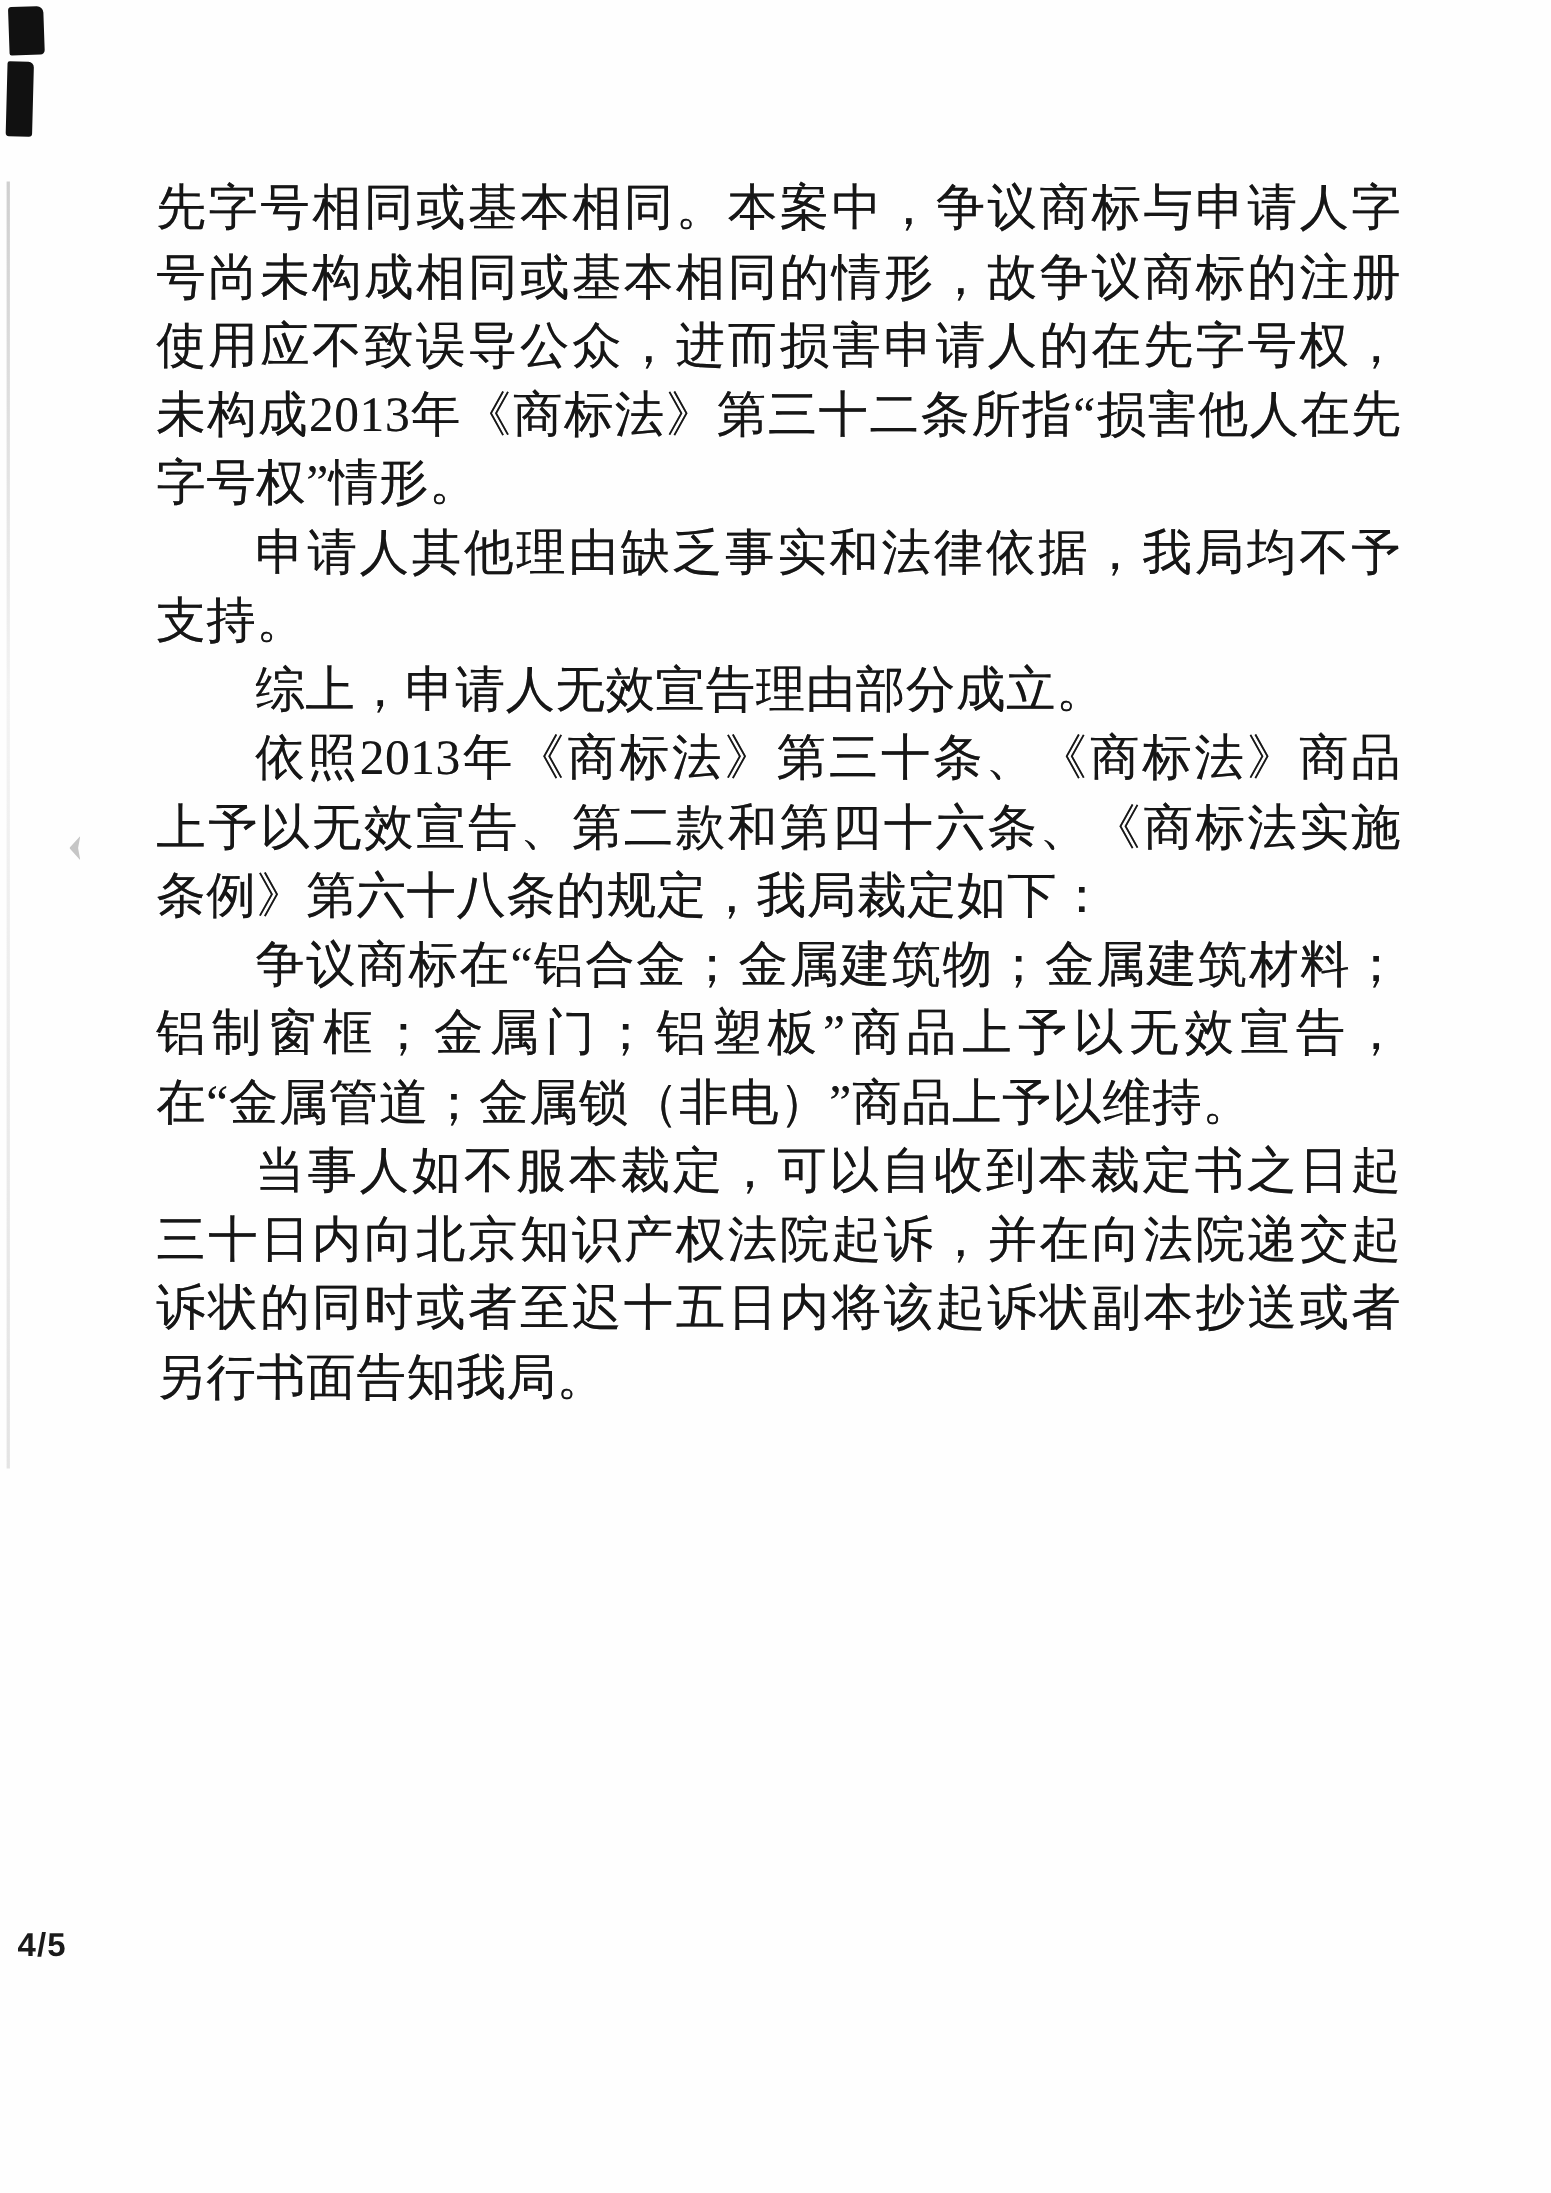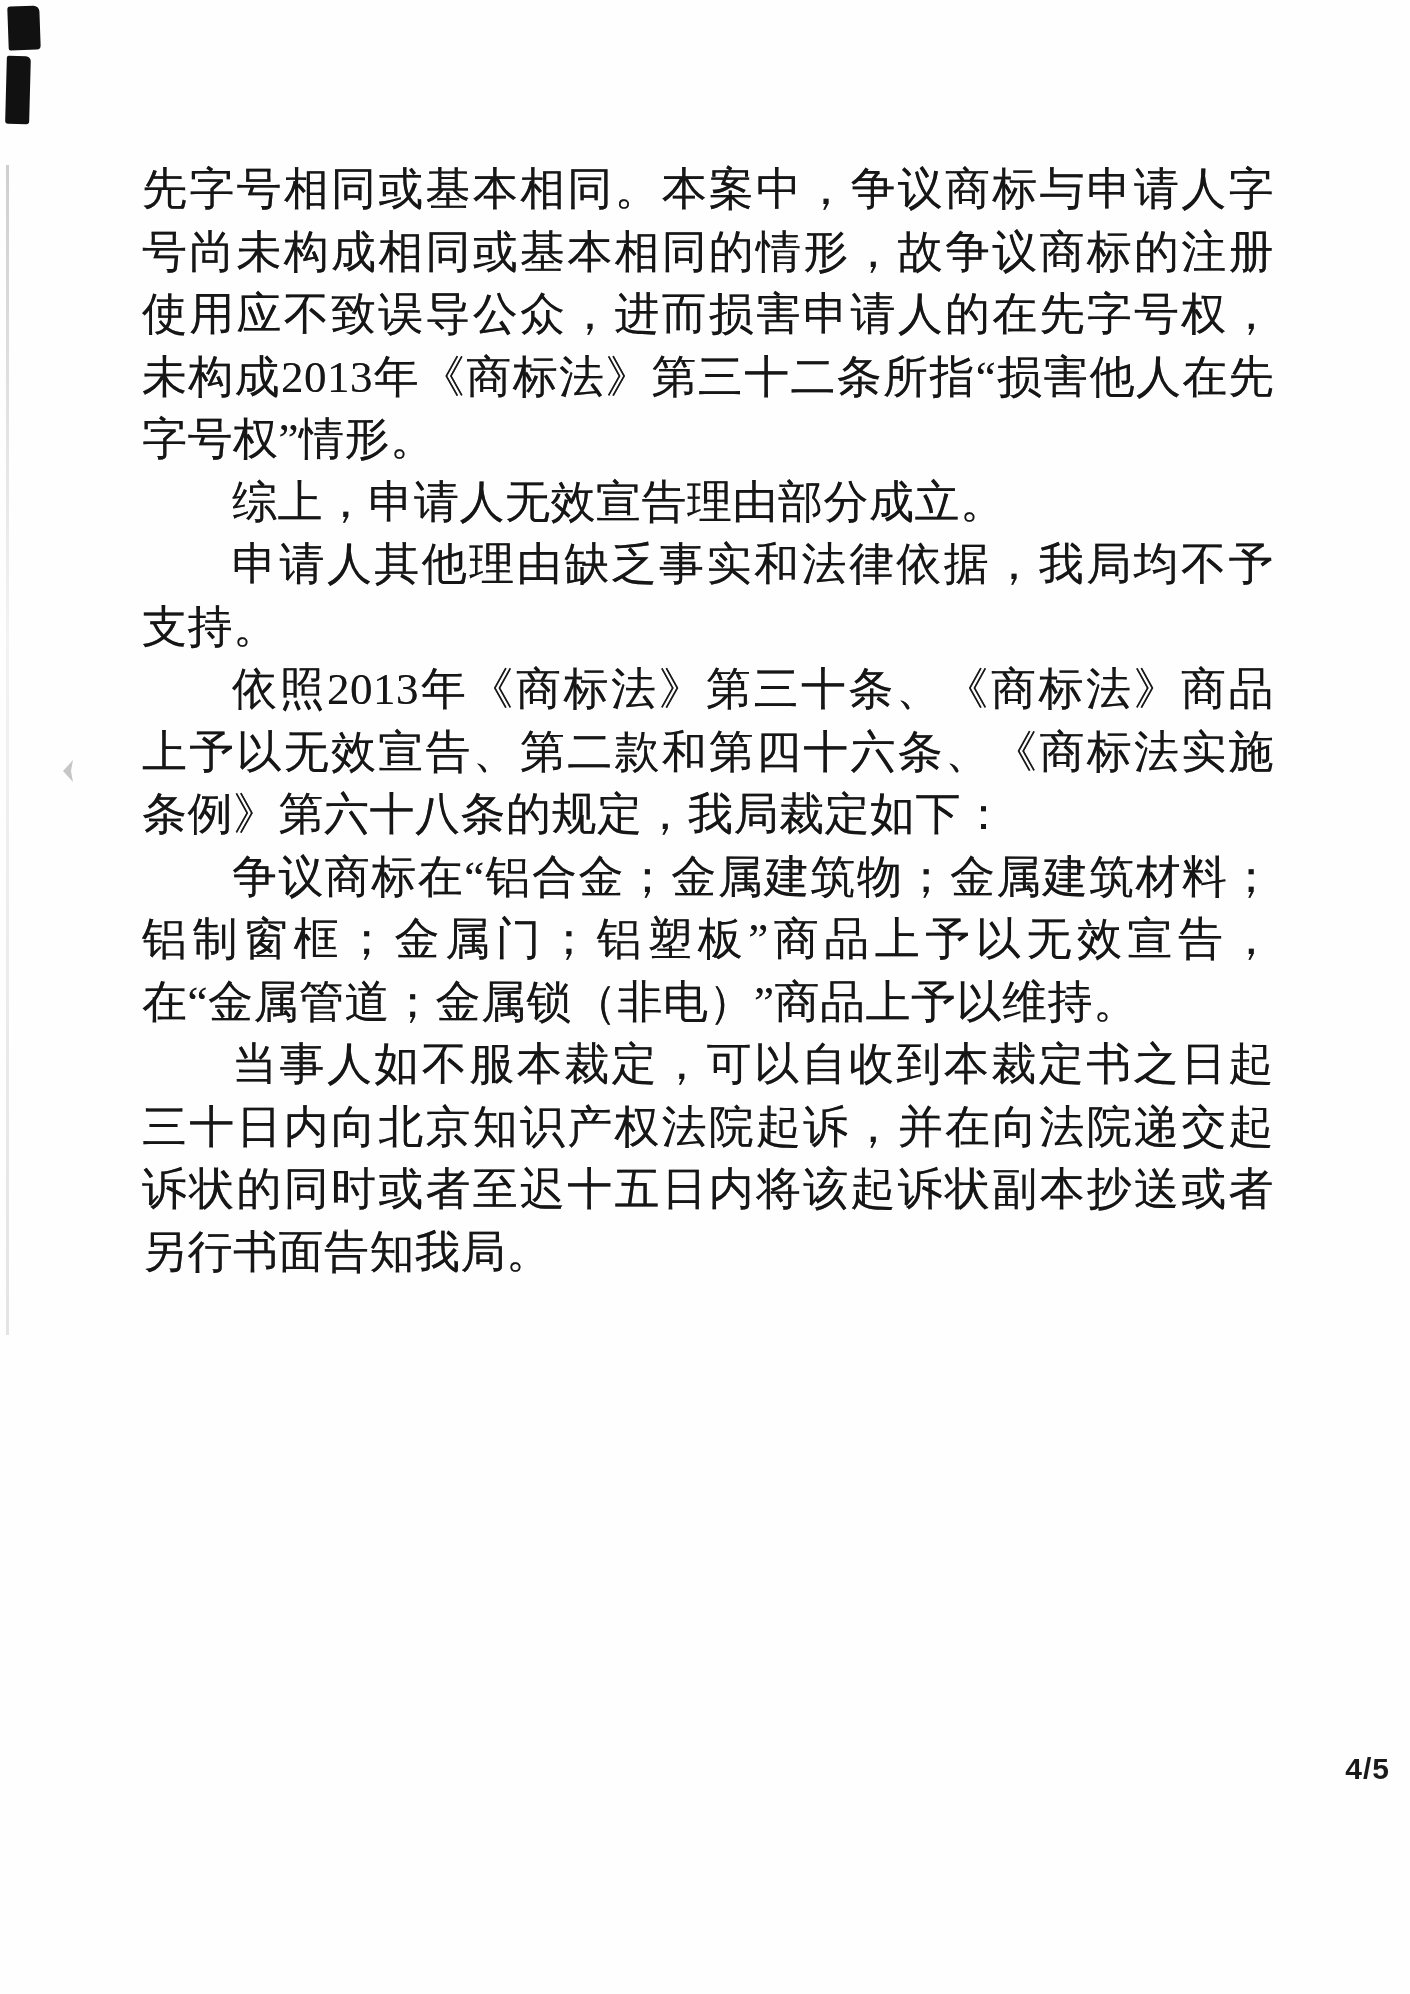--- a/index.html
+++ b/index.html
@@ -67,42 +67,43 @@
     text-shadow: 0 0 0.6px rgba(0,0,0,0.55);
   }
   .text-block p.no-indent {
     text-indent: 0;
   }
   .page-number {
     position: absolute;
     left: 0;
     top: 1752px;
     width: 1390px;
-    text-align: right;
+    text-align: left;
     font-family: "Liberation Sans", "DejaVu Sans", sans-serif;
     font-weight: bold;
     font-size: 30px;
     color: #1a1a1a;
     letter-spacing: 1px;
+    padding-left: 16px;
   }
 </style>
 </head>
 <body>
 
 <div class="page">
 
   <div class="artifact a1"></div>
   <div class="artifact a2"></div>
   <div class="edge-streak"></div>
   <div class="artifact a3"></div>
 
   <div class="text-block">
     <p class="no-indent">先字号相同或基本相同。本案中，争议商标与申请人字号尚未构成相同或基本相同的情形，故争议商标的注册使用应不致误导公众，进而损害申请人的在先字号权，未构成2013年《商标法》第三十二条所指“损害他人在先字号权”情形。</p>
+    <p>申请人其他理由缺乏事实和法律依据，我局均不予支持。</p>
     <p>综上，申请人无效宣告理由部分成立。</p>
-    <p>申请人其他理由缺乏事实和法律依据，我局均不予支持。</p>
     <p>依照2013年《商标法》第三十条、《商标法》商品上予以无效宣告、第二款和第四十六条、《商标法实施条例》第六十八条的规定，我局裁定如下：</p>
     <p>争议商标在“铝合金；金属建筑物；金属建筑材料；铝制窗框；金属门；铝塑板”商品上予以无效宣告，在“金属管道；金属锁（非电）”商品上予以维持。</p>
     <p>当事人如不服本裁定，可以自收到本裁定书之日起三十日内向北京知识产权法院起诉，并在向法院递交起诉状的同时或者至迟十五日内将该起诉状副本抄送或者另行书面告知我局。</p>
   </div>
 
   <div class="page-number">4/5</div>
 
 </div>
 
 </body></html>

